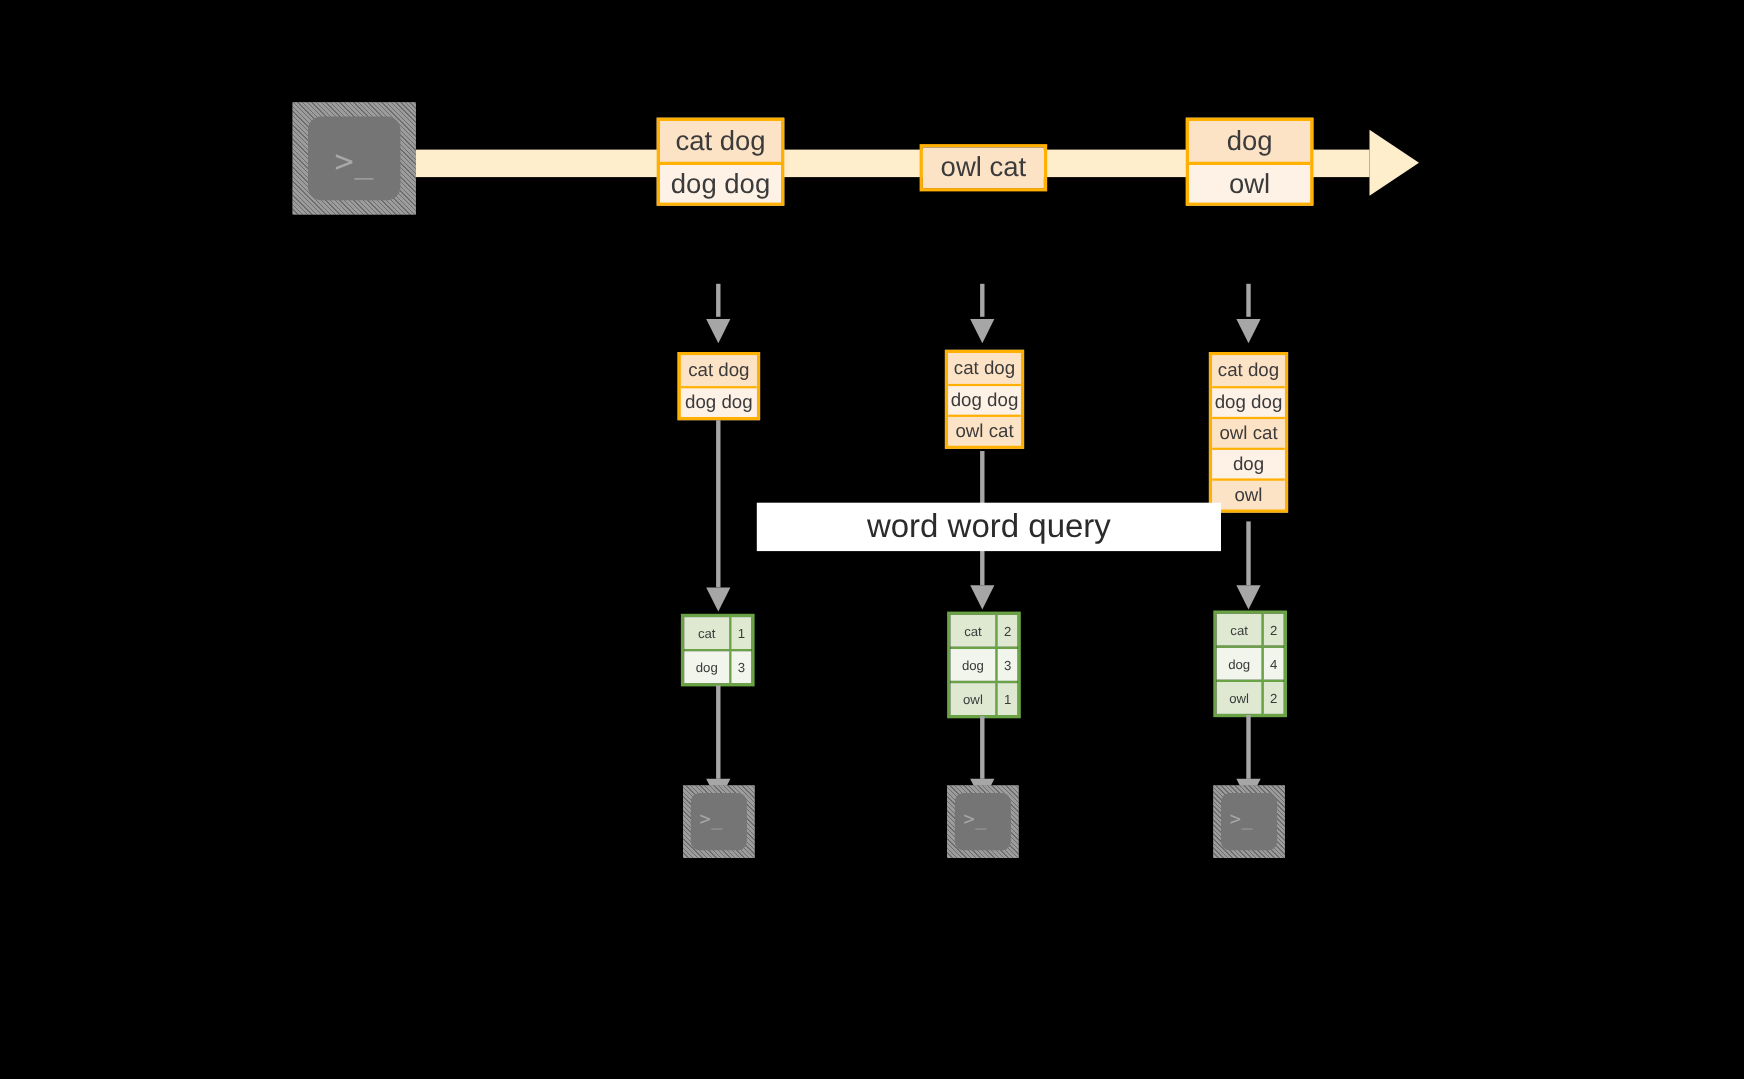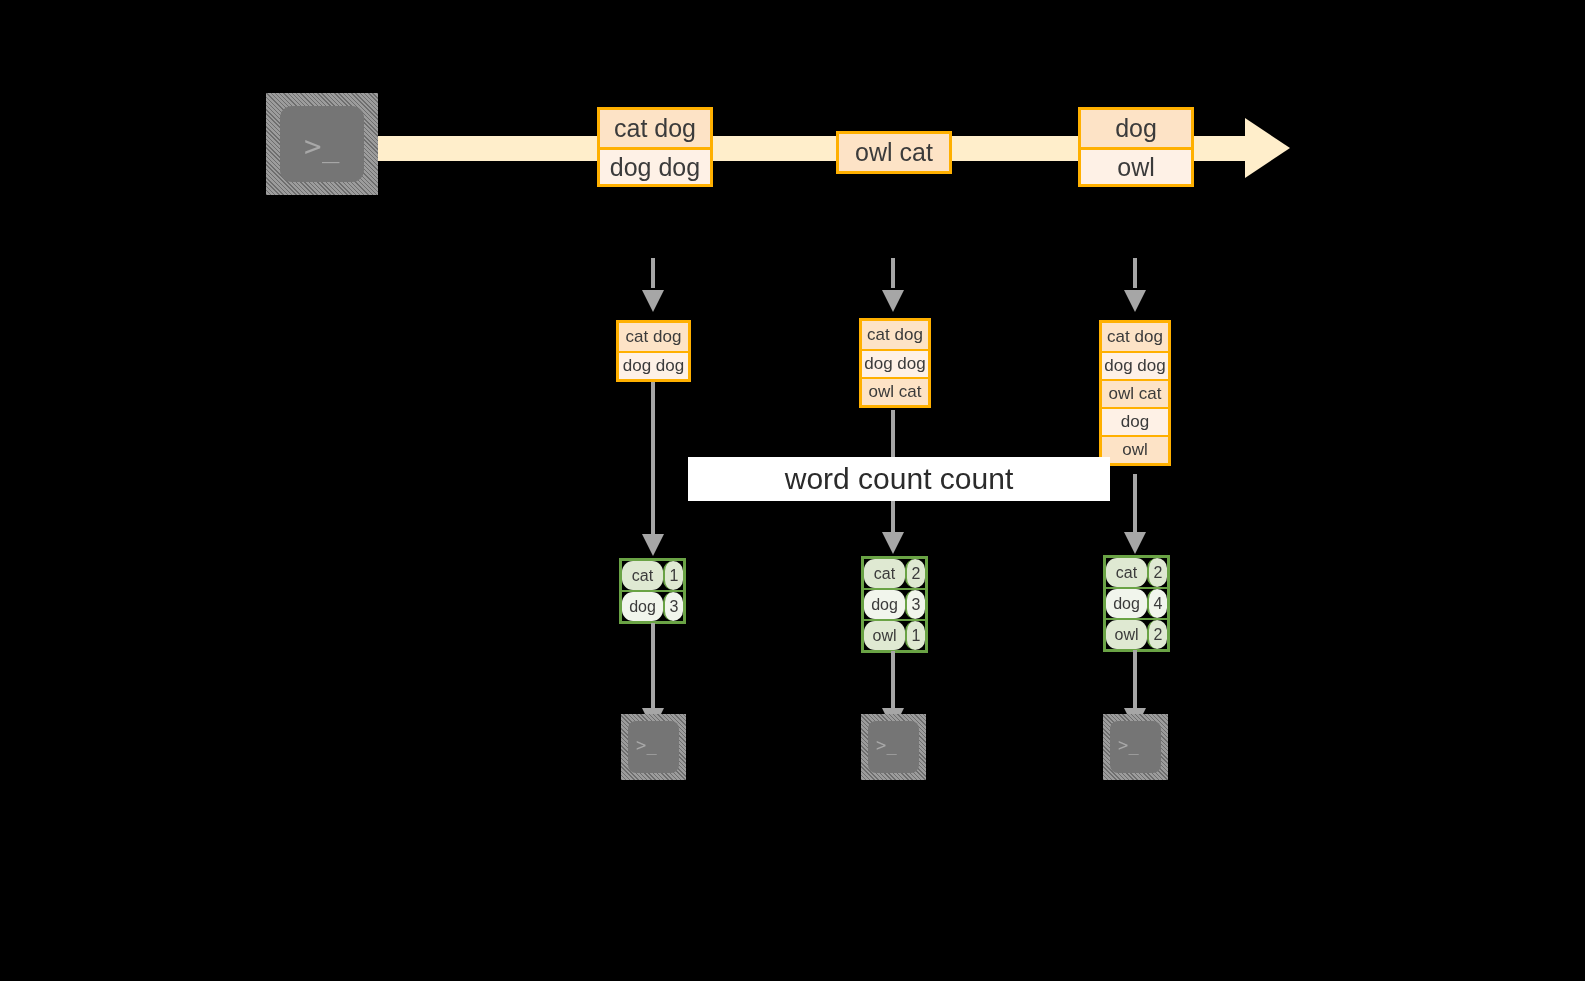--- a/index.html
+++ b/index.html
@@ -104,23 +104,22 @@
   }
   .gtable .grow + .grow {
     border-top: 2px solid #6aa345;
   }
   .gtable .gkey,
   .gtable .gval {
     box-sizing: border-box;
     display: flex;
     align-items: center;
     justify-content: center;
-    font-size: 16px;
+    font-size: 12px;
     color: #3b3b3b;
-    border-radius: 11px;
   }
   .gtable .gkey { width: 41px; }
   .gtable .gval { width: 20px; border-left: 2px solid #6aa345; }
   .grow.dark  .gkey, .grow.dark  .gval { background: #dfe9d2; }
   .grow.light .gkey, .grow.light .gval { background: #f1f5ec; }
 
   
   .vline {
     position: absolute;
     width: 4px;
@@ -279,15 +278,15 @@
 
   <div class="vline" style="left:1133px; top:650px; height:58px;"></div>
   <div class="vhead" style="left:1124px; top:708px;"></div>
 
   <div class="terminal" style="left:1103px; top:714px; width:65px; height:66px;">
     <div class="hatch"></div>
     <div class="face" style="left:7px; top:7px; right:7px; bottom:7px; border-radius:8px;"></div>
     <div class="prompt" style="left:15px; top:23px; font-size:17px;">&gt;_</div>
   </div>
 
-  <div class="qlabel" style="left:688px; top:457px; width:422px; height:44px;">word count count</div>
+  <div class="qlabel" style="left:688px; top:457px; width:422px; height:44px;">word word query</div>
 
 </div>
 
 </body></html>

